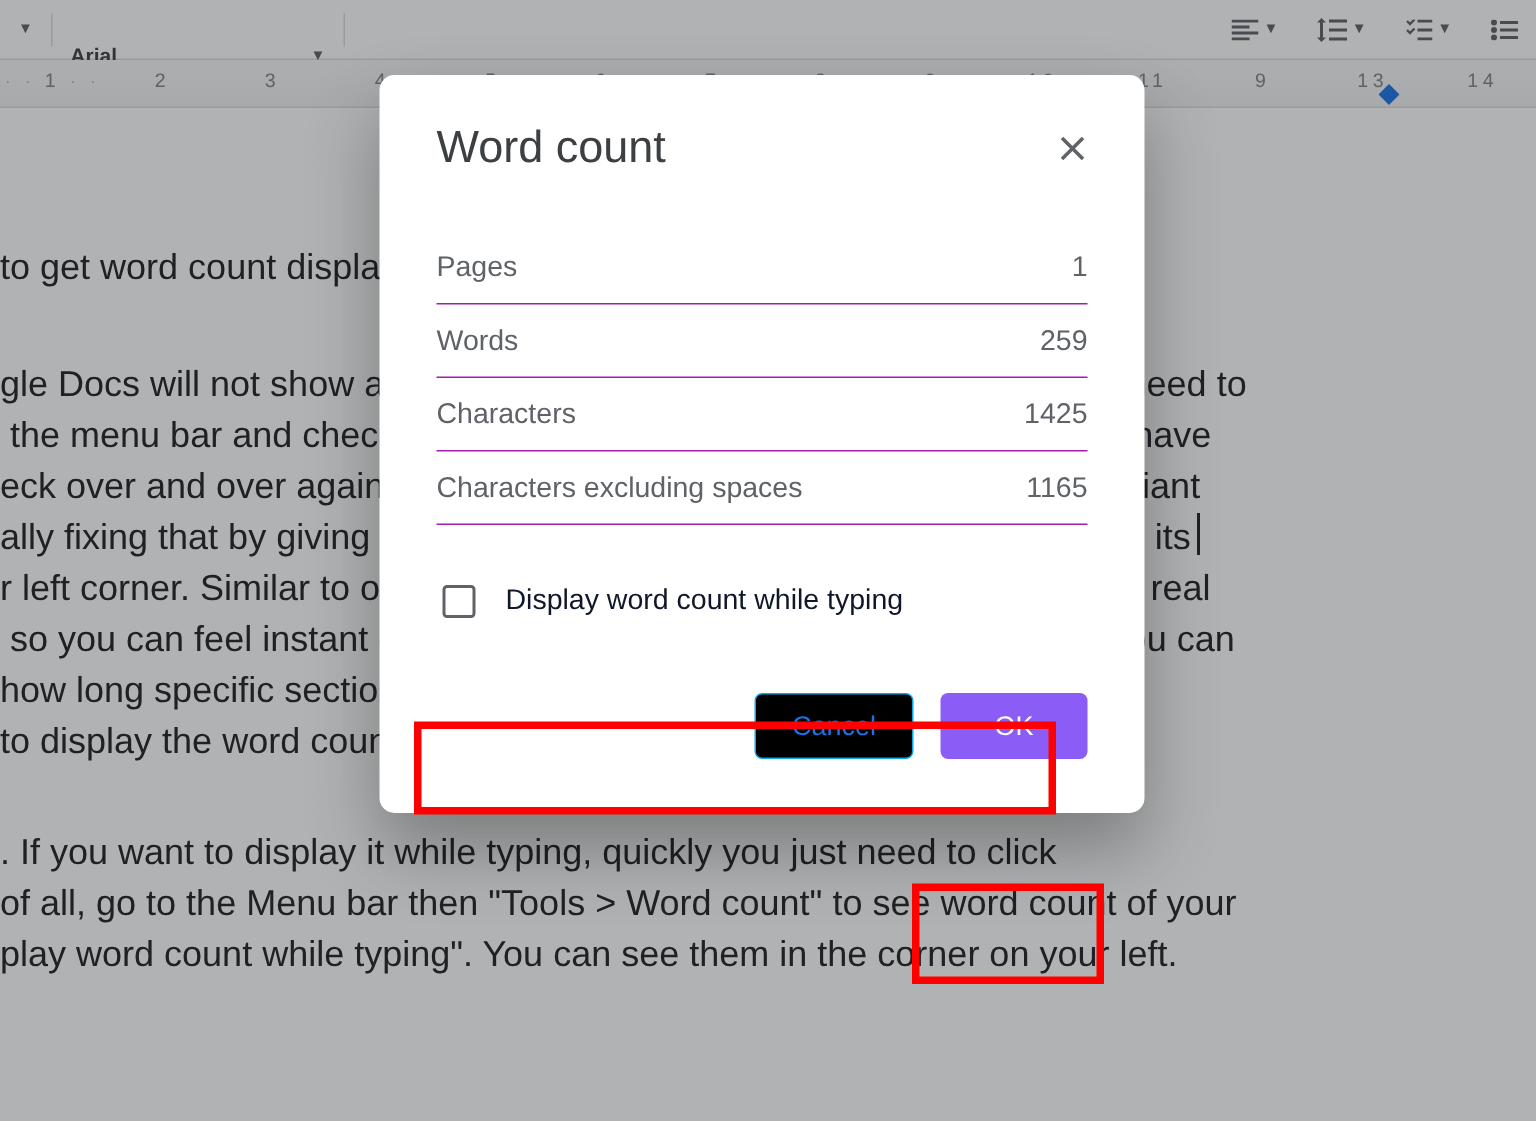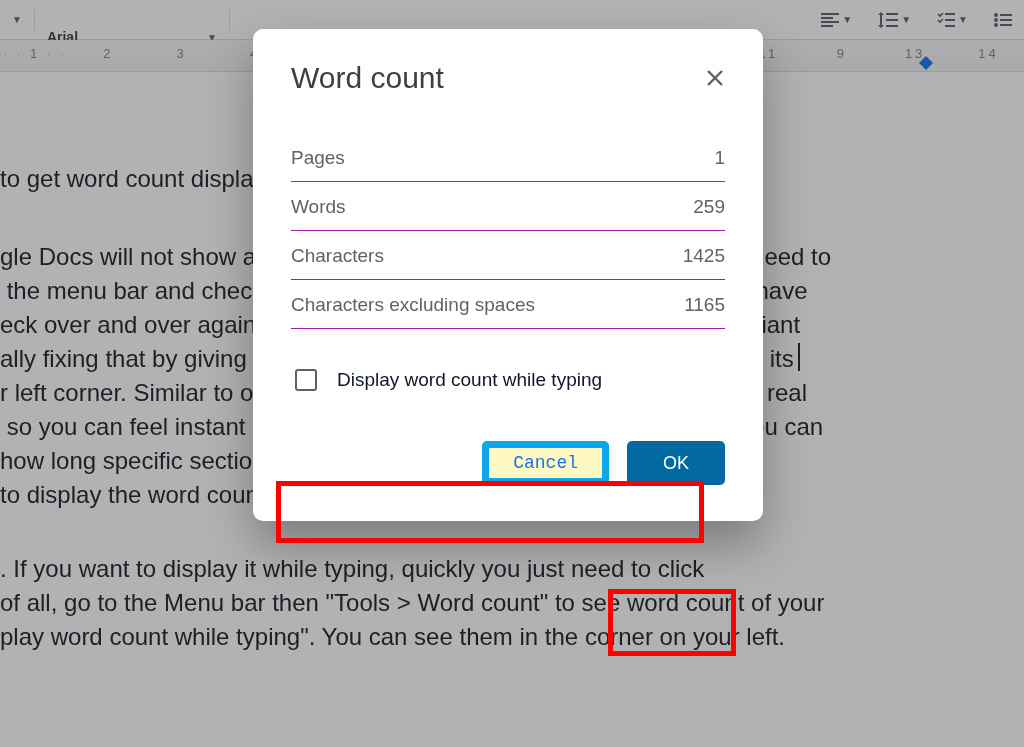--- a/index.html
+++ b/index.html
@@ -49,21 +49,21 @@
       vertical-align:-4px; margin-left:4px;
     }
 
     
     .scrim {
       position:absolute; inset:0; background:rgba(32,33,36,0.35);
     }
 
     
     .dialog {
-      position:absolute; left:253px; top:29px; width:510px;
+      position:absolute; left:253px; top:50px; width:510px;
       background:#fff; border-radius:10px;
       box-shadow:0 24px 48px rgba(0,0,0,0.3);
       padding:32px 38px 36px 38px;
       font-family: 'Google Sans', Arial, sans-serif;
       color:#3c4043;
     }
     .dlg-head { display:flex; align-items:center; justify-content:space-between; }
     .dlg-title { font-size:30px; font-weight:400; color:#3c4043; }
     .dlg-close { color:#5f6368; }
     .dlg-close svg { display:block; }
@@ -82,22 +82,22 @@
     .chkbox {
       width:22px; height:22px; border:2.5px solid #5f6368; border-radius:3px;
     }
 
     .btns { margin-top:44px; display:flex; justify-content:flex-end; gap:18px; }
     .btn {
       height:44px; padding:0 24px; border-radius:5px; font-size:18px;
       display:flex; align-items:center; justify-content:center; cursor:pointer;
       font-weight:500;
     }
-    .btn-cancel { border:7px solid #0ea5e9; color:#1a73e8; background:#fef9c3;font-family:Liberation Mono, monospace; }
-    .btn-ok { background:#0369a1; color:#fff; min-width:98px; }
+    .btn-cancel { border:1px solid #0ea5e9; color:#1a73e8; background:#000000; }
+    .btn-ok { background:#8b5cf6; color:#fff; min-width:98px; }
 
     
     .hl {
       position:absolute; border:5px solid #ff0000; pointer-events:none;
     }
     .hl1 { left:276px; top:481px; width:428px; height:62px; }
     .hl2 { left:608px; top:589px; width:128px; height:67px; }
 
   </style>
 </head>

